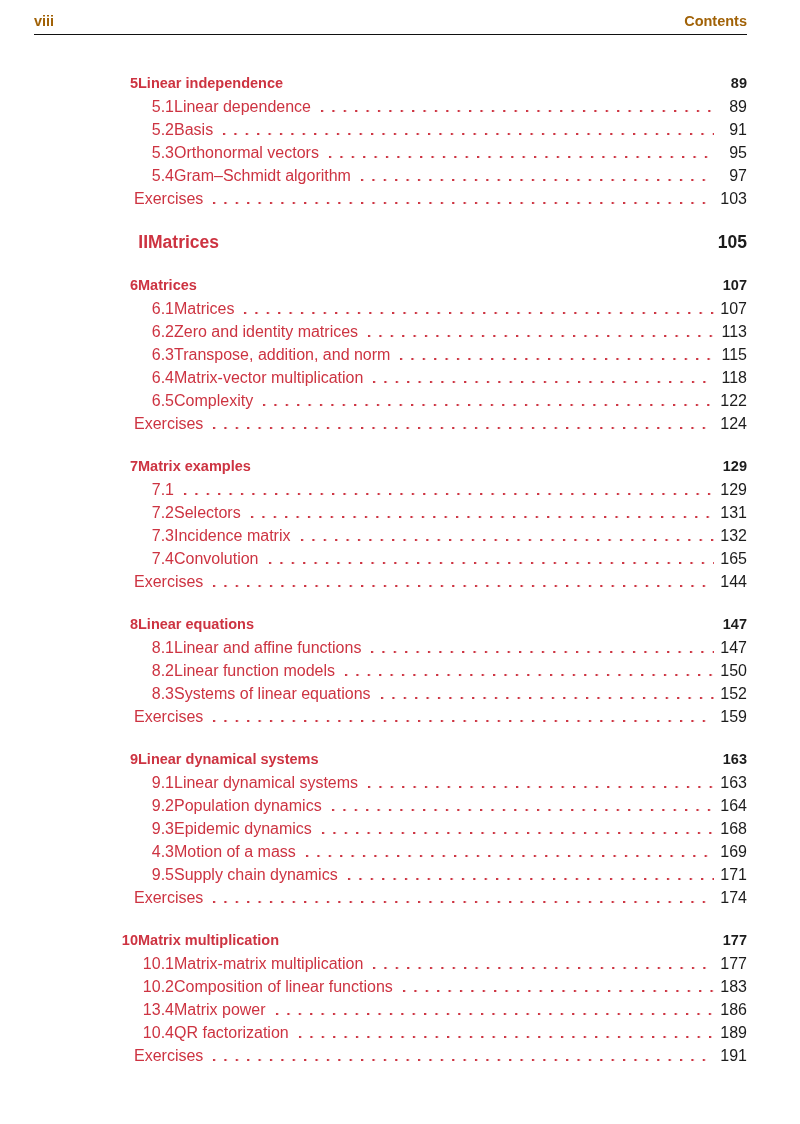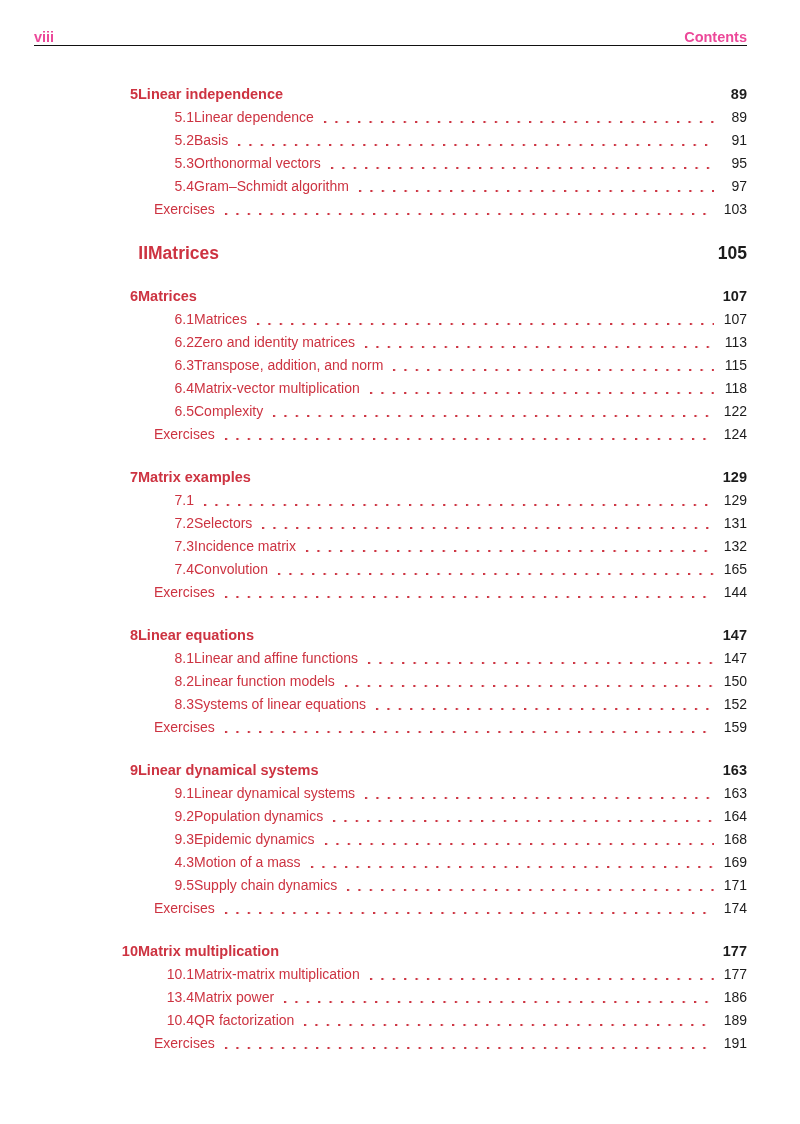--- a/index.html
+++ b/index.html
@@ -14,26 +14,27 @@
     overflow: hidden;
     background: #ffffff;
     font-family: "Liberation Sans", "DejaVu Sans", sans-serif;
     color: #1a1a1a;
     box-sizing: border-box;
   }
   .page-header {
     display: flex;
     justify-content: space-between;
     align-items: flex-end;
-    margin: 16px 53px 0 34px;
+    margin: 0 53px 0 34px;
     padding-top: 13px;
+    padding-bottom: 5px;
     border-bottom: 1.6px solid var(--rule);
     font-weight: bold;
     font-size: 14.5px;
-    color: #ec4899;
+    color: #a16207;
   }
   .content {
     margin: 36px 53px 0 110px;
   }
   .row {
     display: flex;
     align-items: flex-end;
   }
   .num   { flex: none; }
   .title { white-space: nowrap; }
@@ -45,23 +46,23 @@
   }
   .chapter-block { margin-bottom: 19px; }
   .chapter-heading {
     font-weight: bold;
     font-size: 14.5px;
     line-height: 24px;
     color: var(--link);
   }
   .chapter-heading .num { width: 28px; }
   .section-row {
-    font-size: 14px;
+    font-size: 16px;
     line-height: 23px;
-    margin-left: 44px;
+    margin-left: 24px;
     color: var(--link);
   }
   .section-row .num { width: 40px; }
   .part-heading {
     margin: 20px 0 19px 0;
     font-weight: bold;
     font-size: 17.5px;
     line-height: 24px;
     color: var(--link);
   }
@@ -331,20 +332,26 @@
       <span class="page">177</span>
     </div>
     <div class="sections">
   <div class="row section-row">
     <span class="num">10.1</span>
     <span class="title">Matrix-matrix multiplication</span>
     <span class="leader"></span>
     <span class="page">177</span>
   </div>
 
+  <div class="row section-row">
+    <span class="num">10.2</span>
+    <span class="title">Composition of linear functions</span>
+    <span class="leader"></span>
+    <span class="page">183</span>
+  </div>
 
   <div class="row section-row">
     <span class="num">13.4</span>
     <span class="title">Matrix power</span>
     <span class="leader"></span>
     <span class="page">186</span>
   </div>
 
   <div class="row section-row">
     <span class="num">10.4</span>

